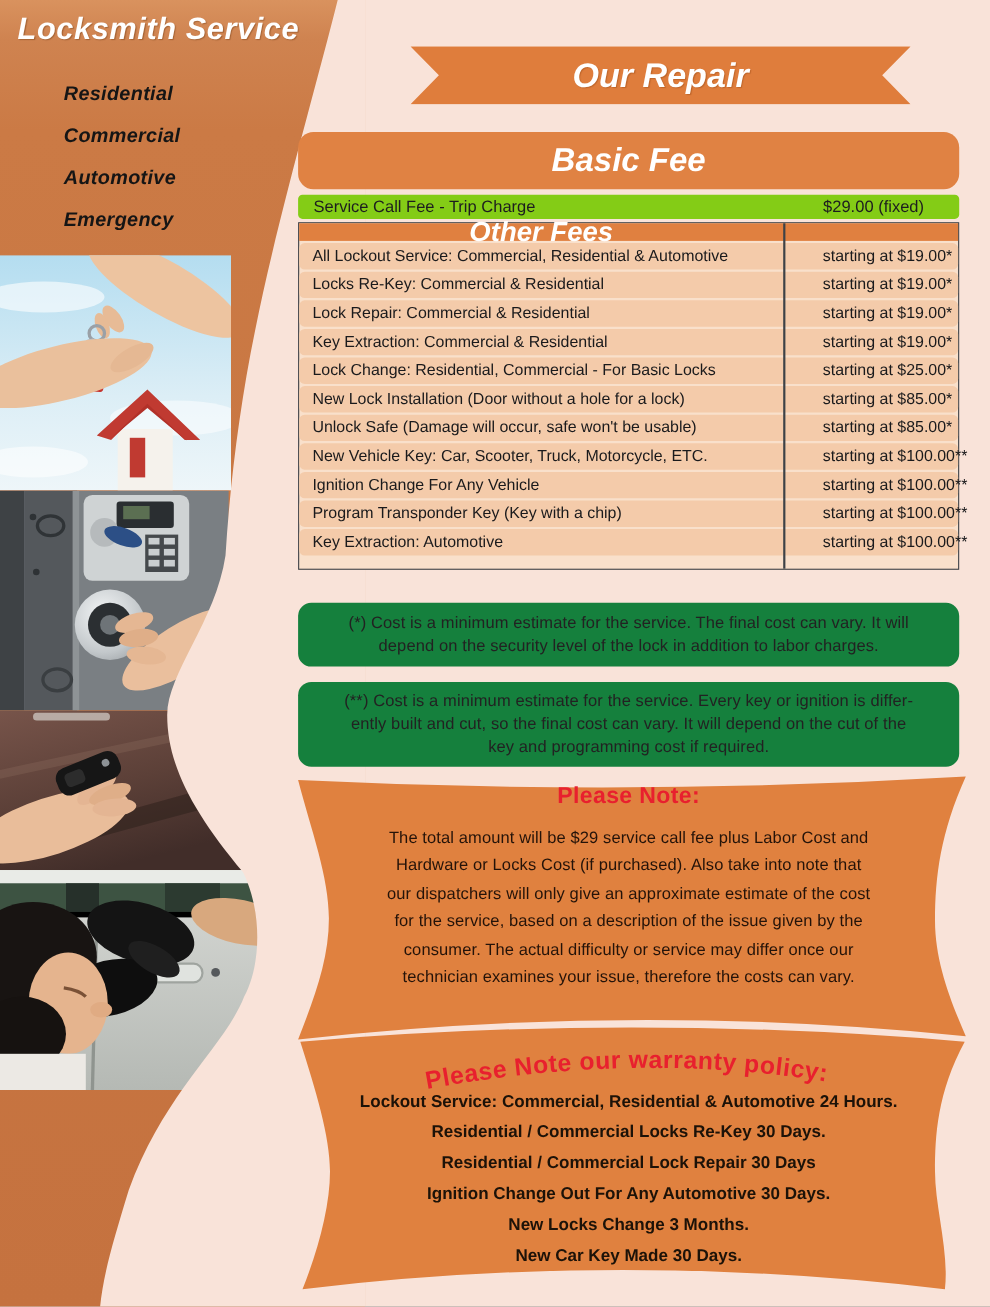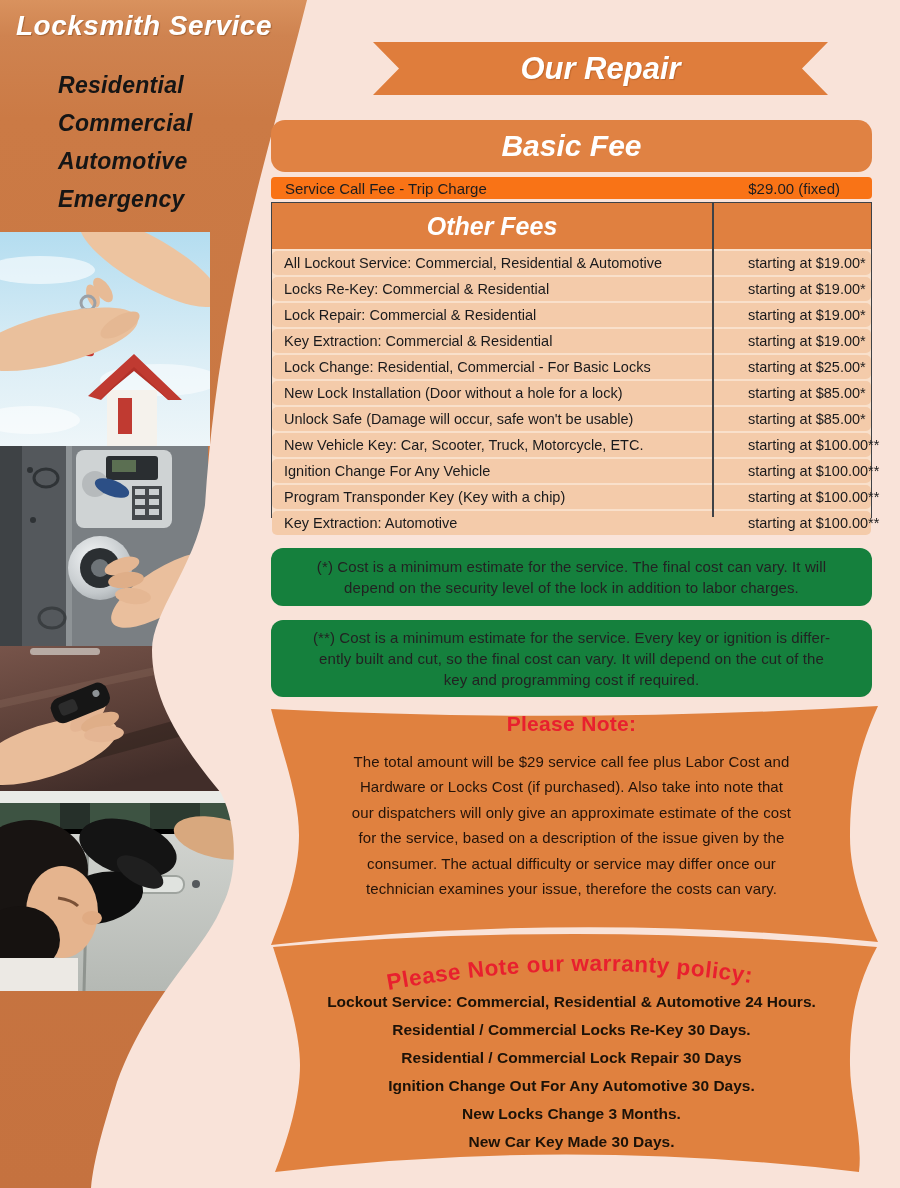--- a/index.html
+++ b/index.html
@@ -12,21 +12,21 @@
   
   #side-art{position:absolute;left:0;top:0;}
 
   .side-title{
     position:absolute;left:16px;top:10px;width:290px;
     color:#fff;font-size:28px;font-weight:800;font-style:italic;
     letter-spacing:.5px;text-shadow:1px 1px 1px rgba(90,40,0,.35);
   }
   .side-items{position:absolute;left:58px;top:66px;width:220px;}
   .side-item{
-    color:#151515;font-size:23px;font-weight:800;font-style:italic;
+    color:#151515;font-size:18px;font-weight:800;font-style:italic;
     line-height:38px;letter-spacing:.3px;
   }
 
   
   .ribbon{
     position:absolute;left:373px;top:42px;width:455px;height:53px;
     background:#df7d3c;
     clip-path:polygon(0 0,100% 0,calc(100% - 26px) 50%,100% 100%,0 100%,26px 50%);
     display:flex;align-items:center;justify-content:center;
   }
@@ -38,34 +38,34 @@
   
   .basic-fee{
     position:absolute;left:271px;top:120px;width:601px;height:52px;
     background:#e08243;border-radius:14px;
     display:flex;align-items:center;justify-content:center;
   }
   .basic-fee span{color:#fff;font-size:30px;font-weight:700;font-style:italic;}
 
   .service-row{
     position:absolute;left:271px;top:177px;width:601px;height:22px;
-    background:#f97316;border-radius:4px;
+    background:#84cc16;border-radius:4px;
     display:grid;grid-template-columns:1fr auto;align-items:center;
     font-size:15px;font-weight:500;color:#1d1d1f;
   }
   .service-row .lbl{padding-left:14px;}
   .service-row .prc{padding-right:32px;}
 
   
   .fees-table{
     position:absolute;left:271px;top:202px;width:601px;height:316px;
     border:1.6px solid #3e4247;box-sizing:border-box;background:#f9e0cb;
   }
   .fees-head{
-    height:46px;background:#e08040;display:flex;align-items:center;
+    height:16px;background:#e08040;display:flex;align-items:center;
   }
   .fees-head span{
     width:440px;text-align:center;color:#fff;
     font-size:25px;font-weight:700;font-style:italic;
   }
   .fee-row{
     height:24px;margin-top:2px;background:#f4cbaa;border-radius:5px;
     display:grid;grid-template-columns:440px 1fr;align-items:center;
     font-size:14.5px;color:#1a1a1c;
   }

